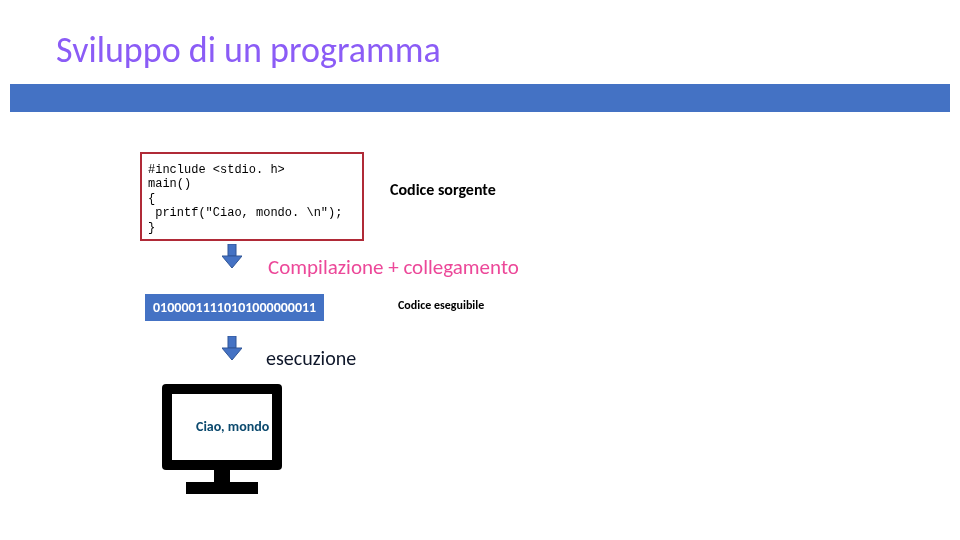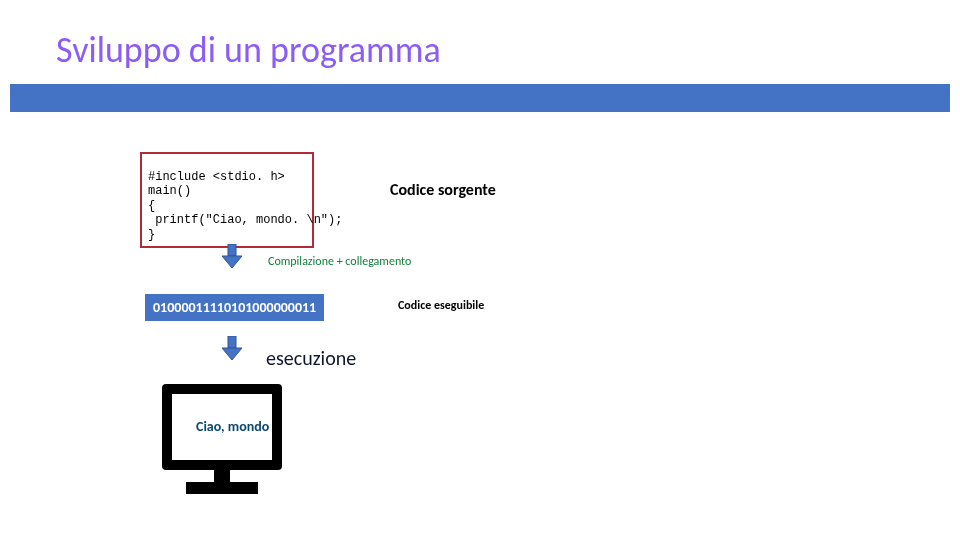--- a/index.html
+++ b/index.html
@@ -24,23 +24,23 @@
     left: 10px;
     top: 84px;
     width: 940px;
     height: 28px;
     background: #4472c4;
   }
   .code-box {
     position: absolute;
     left: 140px;
     top: 152px;
-    width: 174px;
+    width: 224px;
     border: 2px solid #b02a37;
-    padding: 16px 6px 4px 6px;
+    padding: 9px 6px 4px 6px;
   }
   .code-box pre {
     font-family: "Courier New", Courier, monospace;
     font-size: 12px;
     line-height: 1.2;
     white-space: pre;
     color: #000;
   }
   .label-sorg {
     position: absolute;
@@ -52,22 +52,22 @@
   }
   .arrow1 {
     position: absolute;
     left: 222px;
     top: 244px;
   }
   .label-comp {
     position: absolute;
     left: 268px;
     top: 254px;
-    font-size: 12px;
-    color: #15803d;
+    font-size: 21px;
+    color: #ec4899;
   }
   .bin-box {
     position: absolute;
     left: 145px;
     top: 294px;
     background: #4472c4;
     color: #fff;
     font-size: 14px;
     font-weight: 600;
     padding: 5px 8px;

